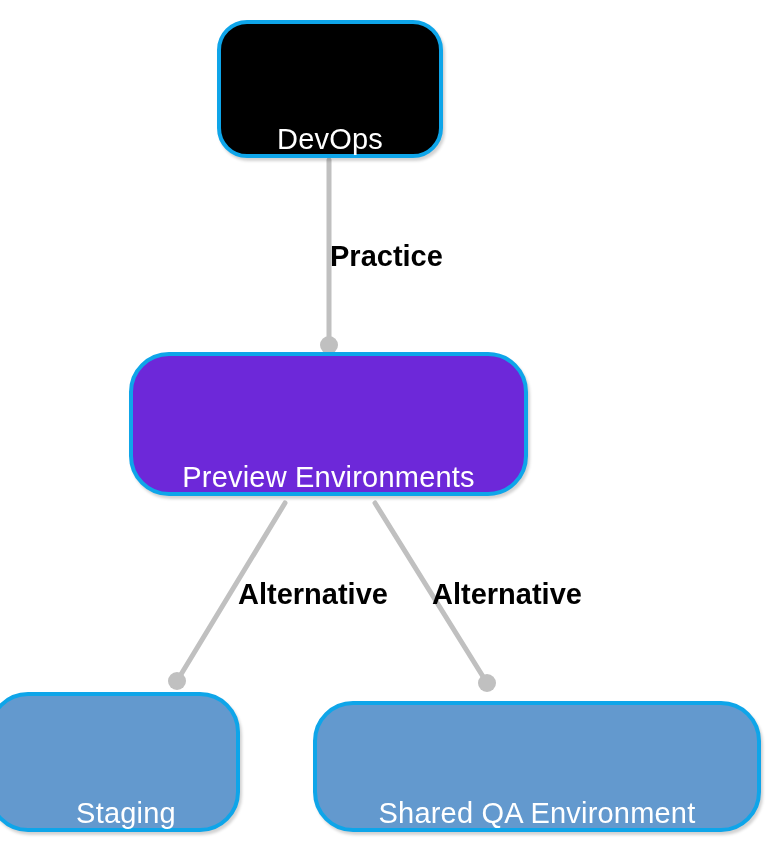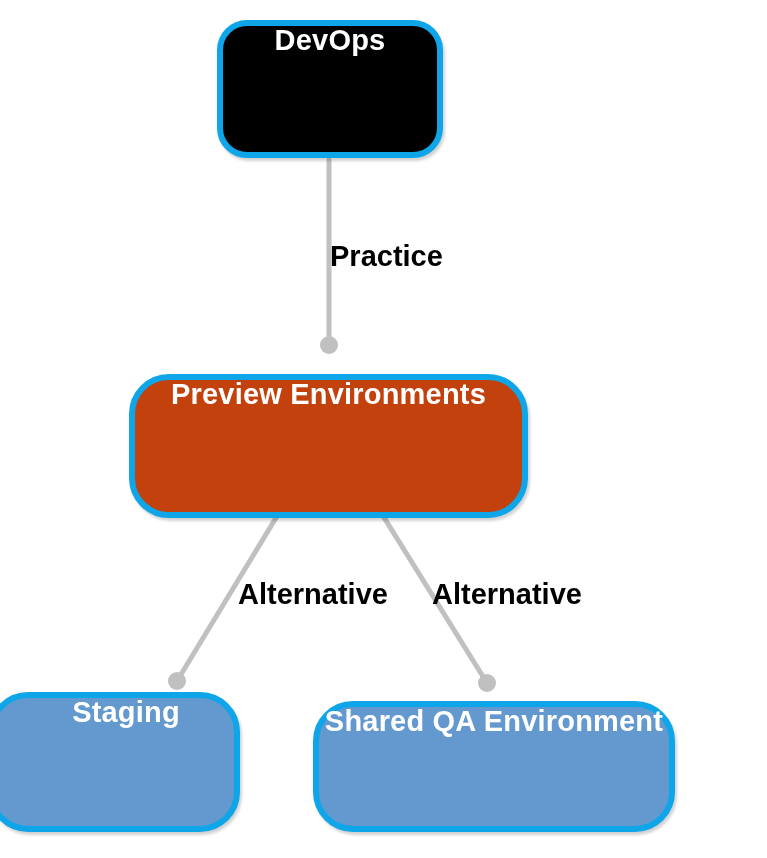--- a/index.html
+++ b/index.html
@@ -22,66 +22,65 @@
     position: absolute;
     left: 0;
     top: 0;
     width: 767px;
     height: 858px;
   }
   .node {
     position: absolute;
     box-sizing: border-box;
     display: flex;
-    align-items: flex-start;
+    align-items: flex-end;
     justify-content: center;
     border-radius: 34px;
-    border: 6px solid #0ea5e9;
+    border: 4px solid #0ea5e9;
     box-shadow: 2px 3px 3px rgba(0,0,0,0.18);
     z-index: 3;
-    font-weight: bold;
   }
   .node-label {
     color: #ffffff;
     font-size: 29px;
     line-height: 1;
     white-space: nowrap;
     letter-spacing: 0.2px;
   }
   #node-devops {
     left: 217px;
     top: 20px;
     width: 226px;
     height: 138px;
     background: #000000;
     border-radius: 30px;
   }
   #node-preview {
     left: 129px;
-    top: 374px;
+    top: 352px;
     width: 399px;
     height: 144px;
-    background: #c2410c;
+    background: #6d28d9;
     border-radius: 40px;
   }
   #node-staging {
     left: -12px;
     top: 692px;
     width: 252px;
     height: 140px;
     background: #6399ce;
     border-radius: 40px;
   }
   #node-staging .node-label {
     padding-left: 24px;
   }
   #node-sharedqa {
     left: 313px;
     top: 701px;
-    width: 362px;
+    width: 448px;
     height: 131px;
     background: #6399ce;
     border-radius: 40px;
   }
   .edge-label {
     position: absolute;
     color: #000000;
     font-size: 29px;
     line-height: 1;
     white-space: nowrap;

